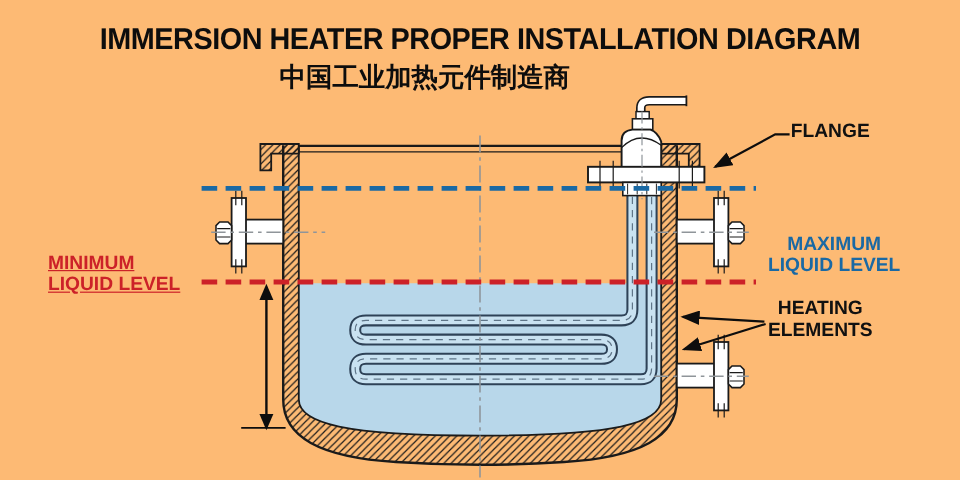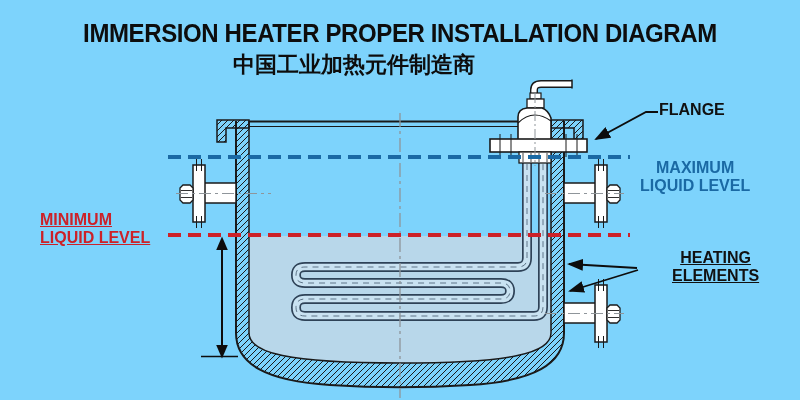--- a/index.html
+++ b/index.html
@@ -1,33 +1,33 @@
 <!DOCTYPE html>
 <html><head>
 <meta charset="utf-8">
 <style>
   html,body{margin:0;padding:0;background:#fff;}
-  .stage{position:relative;width:800px;height:400px;background:#7dd3fc;overflow:hidden;
+  .stage{position:relative;width:800px;height:400px;background:#fdba74;overflow:hidden;
          font-family:"Liberation Sans","DejaVu Sans",sans-serif;}
   .stage svg{position:absolute;left:0;top:0;}
   .title{position:absolute;left:0;top:19px;width:800px;text-align:center;
          font-size:25px;font-weight:bold;color:#0d0d0d;letter-spacing:-0.4px;
          transform:scaleX(0.96);transform-origin:50% 50%;white-space:nowrap;}
   .subtitle{position:absolute;left:0;top:50px;width:708px;text-align:center;
          font-size:22px;font-weight:bold;color:#0d0d0d;}
   .lbl{position:absolute;font-weight:bold;font-size:16px;line-height:18px;
        white-space:pre-line;color:#111;text-align:center;}
   .lbl.right{text-align:left;text-decoration:underline;}
-  .lbl.blue{color:#1a69a4;}
+  .lbl.blue{color:#1a69a4;margin-top:36px;}
   .lbl.red{color:#cc2128;}
   .lbl-flange{left:659px;top:101px;}
   .lbl-max{left:640px;top:159px;}
   .lbl-min{left:40px;top:211px;width:122px;}
   .lbl-depth{left:40px;top:274px;width:164px;}
-  .lbl-heat{left:672px;top:249px;text-decoration:underline;}
+  .lbl-heat{left:640px;top:249px;}
 </style>
 </head>
 <body>
 
 <div class="stage">
 
   <svg width="800" height="400" viewBox="0 0 800 400">
     <defs>
       <pattern id="hatch" width="6" height="6" patternUnits="userSpaceOnUse">
         <path d="M-1,7 L7,-1 M-1,1 L1,-1 M5,7 L7,5" stroke="#1a1a1a" stroke-width="1"></path>

